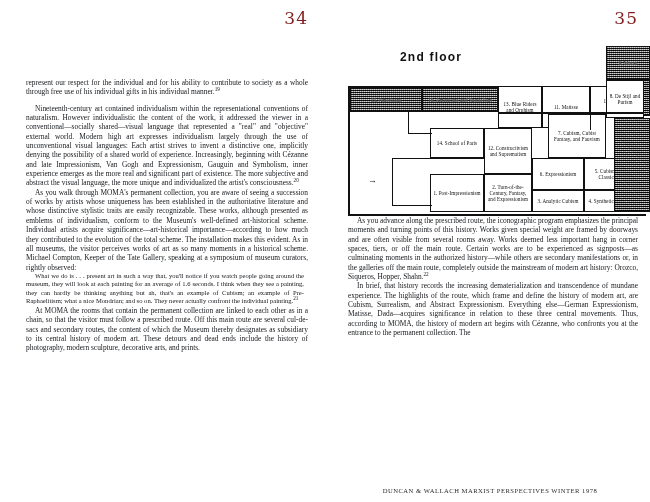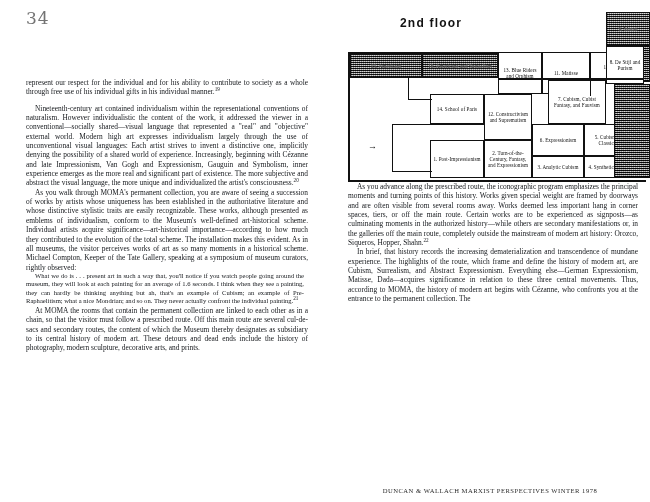--- a/index.html
+++ b/index.html
@@ -24,25 +24,25 @@
   }
   .page {
     position: relative;
     height: 100%;
     box-sizing: border-box;
   }
   .page-left  { width: 330px; padding: 0 22px 0 26px; }
   .page-right { width: 320px; padding: 0 12px 0 18px; }
 
   .folio {
-    text-align: left;
+    text-align: right;
     font-family: "DejaVu Serif", serif;
     font-size: 17px;
     letter-spacing: 1px;
-    color: #737373;
+    color: #7f1d1d;
     padding-top: 8px;
     height: 26px;
   }
   .page-right .folio { padding-left: 24px; }
 
   
   .body-col {
     font-size: 7.4px;
     line-height: 9.35px;
     text-align: justify;
@@ -190,20 +190,21 @@
 
       <p class="blockquote"><span>What we do is . . . present art in such a way that, you'll notice if you watch people going around the museum, they will look at each painting for an average of 1.6 seconds. I think when they see a painting, they can hardly be thinking anything but ah, that's an example of Cubism; an example of Pre-Raphaelitism; what a nice Mondrian; and so on. They never actually confront the individual painting.</span><sup class="fn">21</sup></p>
 
       <p><span>At MOMA the rooms that contain the permanent collection are linked to each other as in a chain, so that the visitor must follow a prescribed route. Off this main route are several cul-de-sacs and secondary routes, the content of which the Museum thereby designates as subsidiary to its central history of modern art. These detours and dead ends include the history of photography, modern sculpture, decorative arts, and prints.</span></p>
 
     </div>
   </div>
 
   <div class="page page-right">
 
+    <div class="folio">35</div>
 
     <div class="plan-wrap">
 
       <div class="plan-title">2nd  floor</div>
 
       <div class="plan">
 
         <div class="plan-frame" style="left:0px; top:14px; width:296px; height:126px;"></div>
 
         <div class="room shaded" style="left:2px; top:16px; width:72px; height:24px;">

